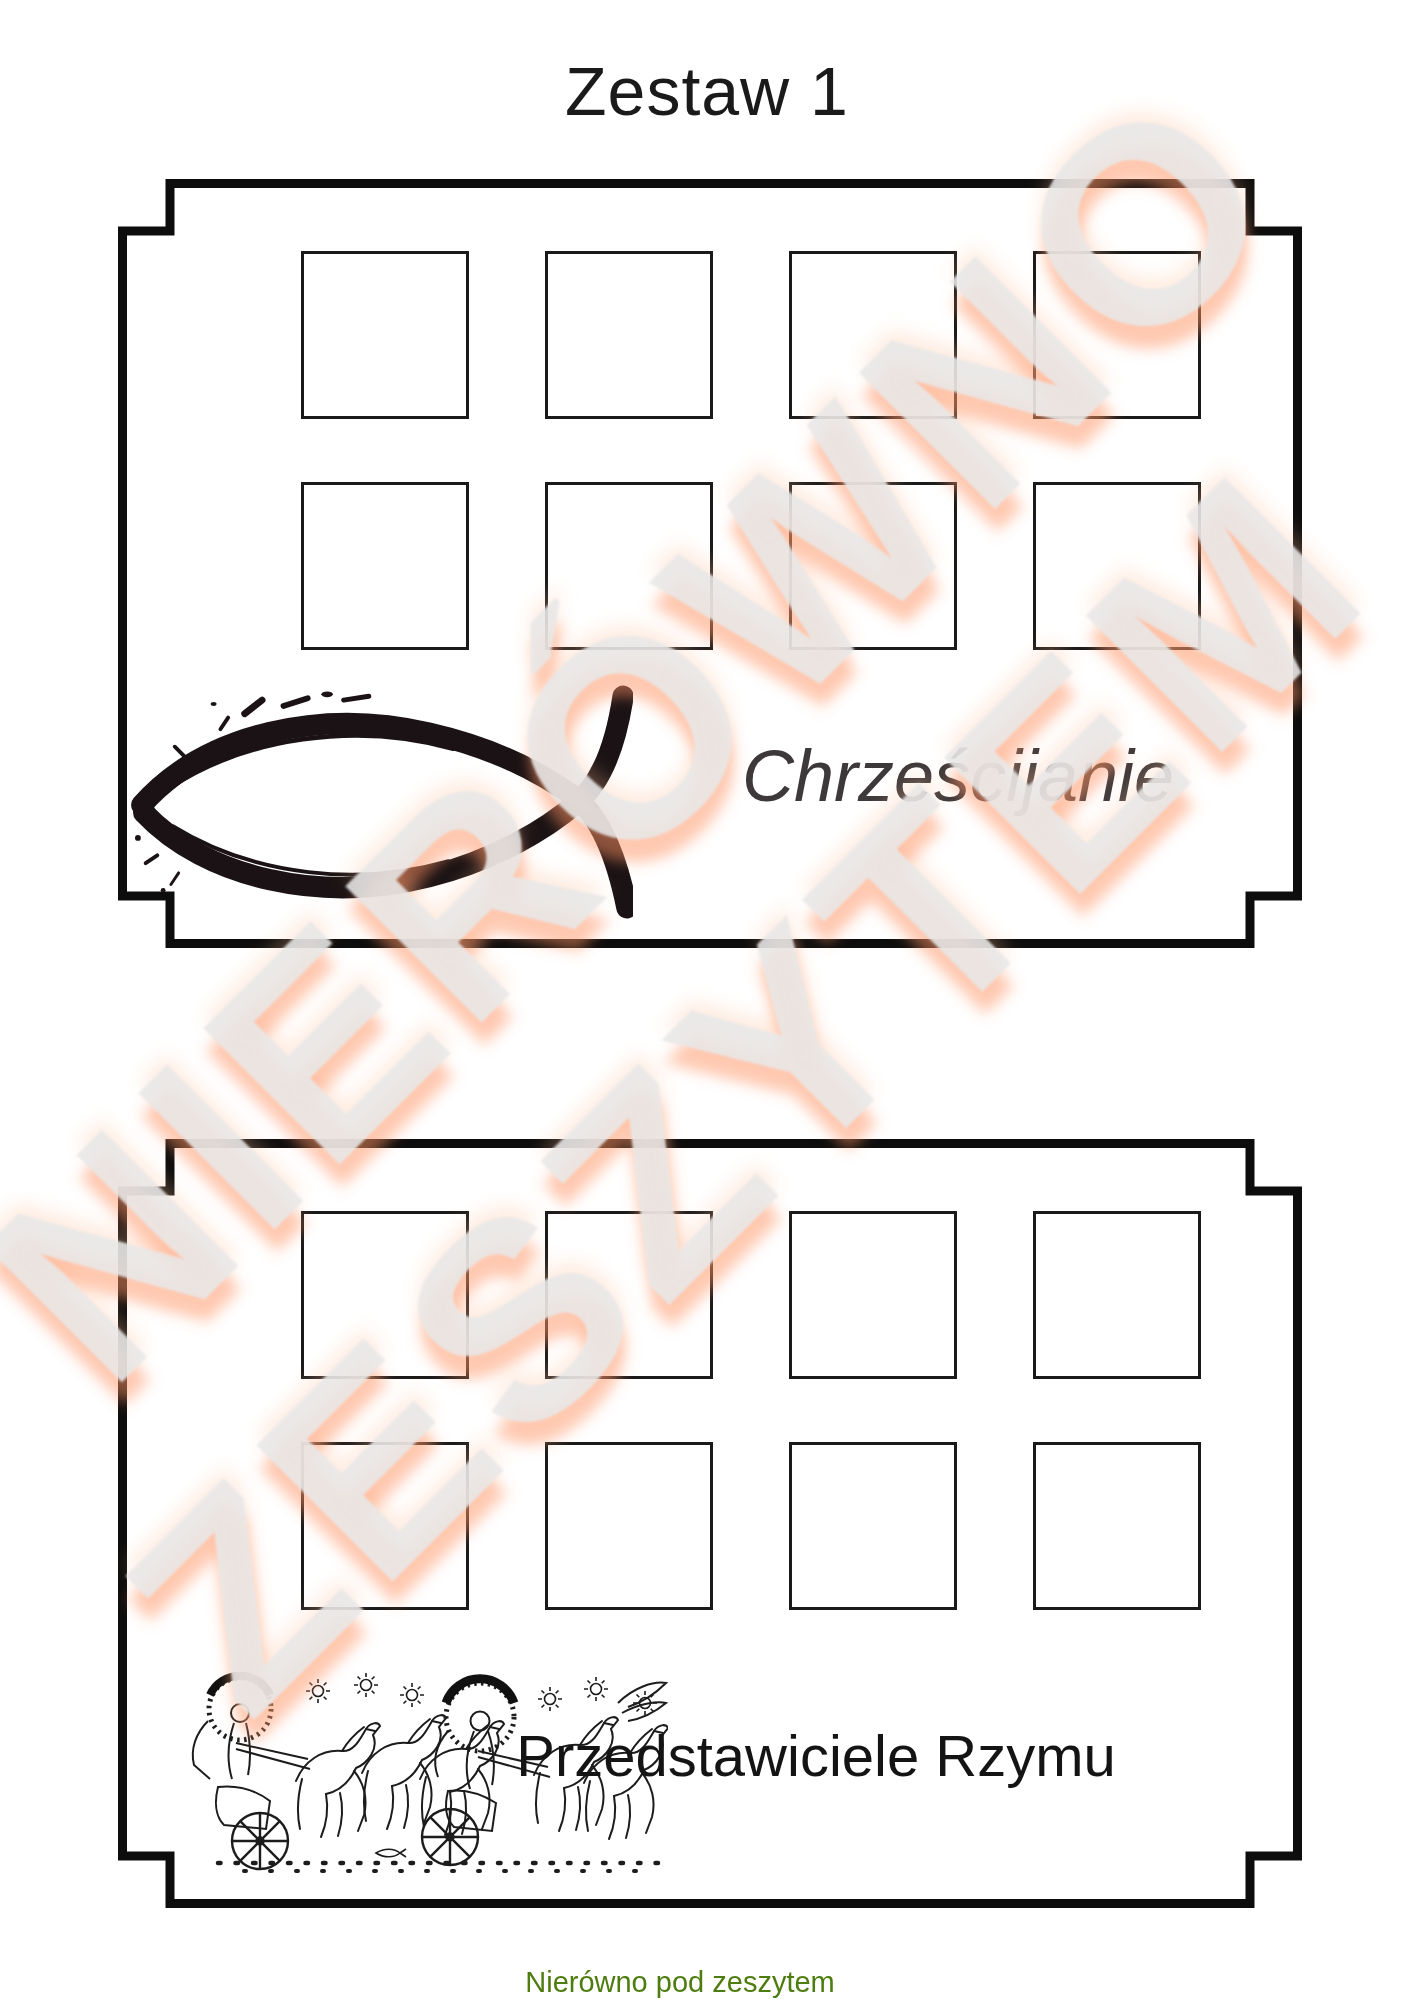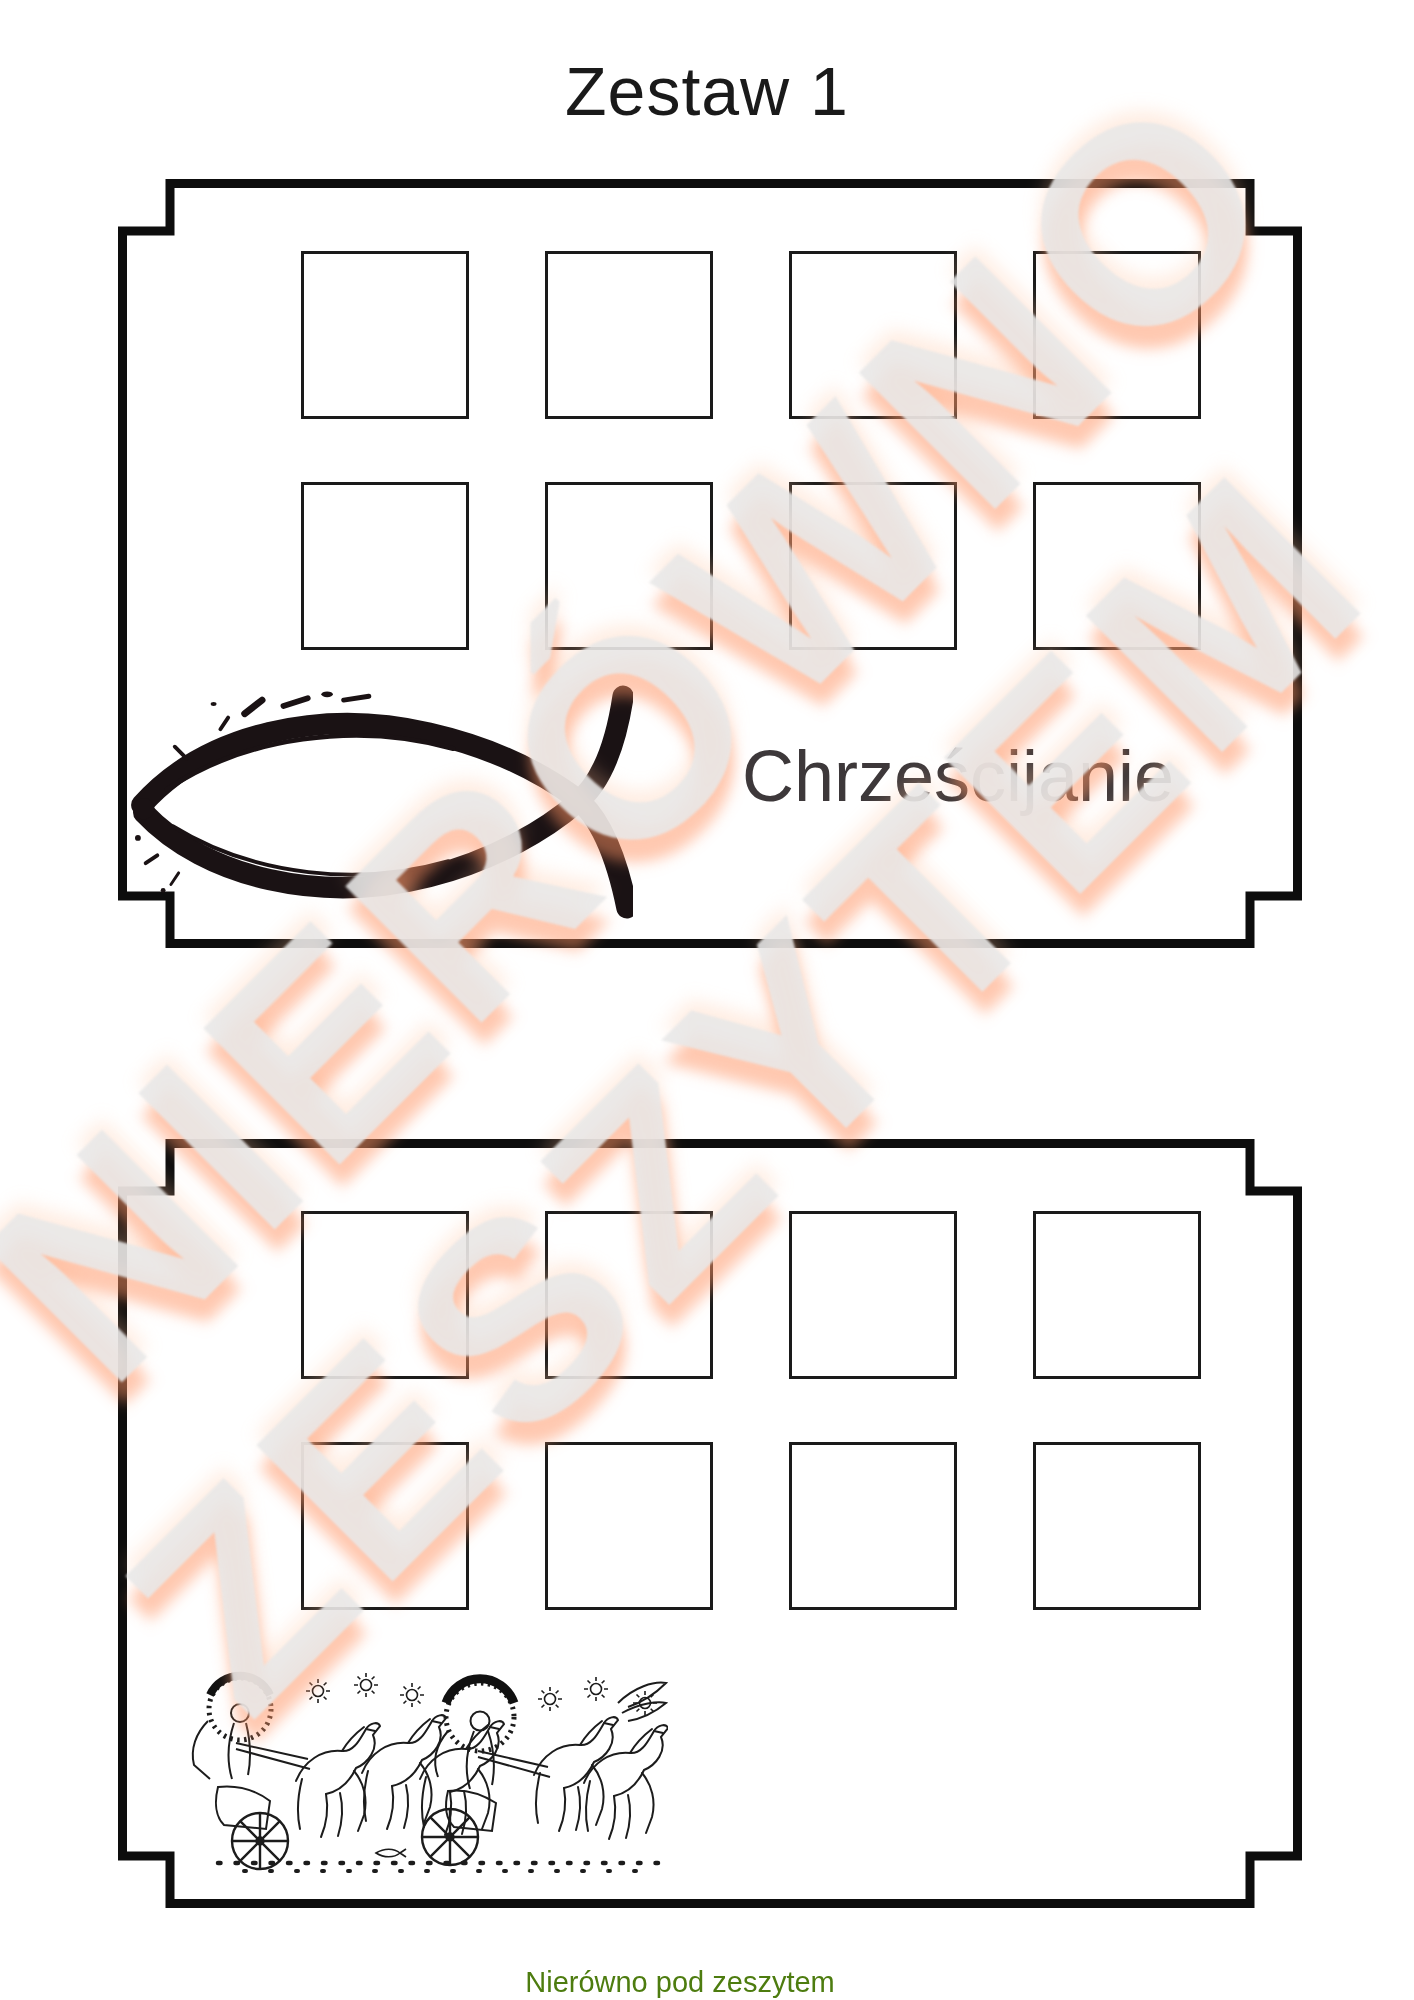--- a/index.html
+++ b/index.html
@@ -31,21 +31,21 @@
   .slot{
     width:168px;height:168px;box-sizing:border-box;
     border:3px solid #1a1a1a;background:#ffffff;
   }
   .illustration{position:absolute;}
   .fish-illustration{left:10px;top:492px;width:505px;height:262px;}
   .chariot-illustration{left:30px;top:512px;width:520px;height:230px;}
   .card-label{
     position:absolute;text-align:center;font-weight:400;
   }
-  .card-label-1{left:520px;top:556px;width:640px;font-size:72px;color:#3d383a;}
+  .card-label-1{left:520px;top:556px;width:640px;font-size:72px;color:#3d383a;font-style:italic;}
   .card-label-2{left:388px;top:578px;width:620px;font-size:58px;line-height:1.35;color:#141414;}
   
   .watermark{position:absolute;z-index:50;pointer-events:none;
     font-weight:700;font-size:280px;letter-spacing:14px;line-height:1.15;
     white-space:nowrap;color:rgba(232,232,232,0.88);
     text-shadow:-14px 18px 14px rgba(255,148,100,0.50), 8px -8px 18px rgba(255,190,150,0.28);
     transform:rotate(-45deg);transform-origin:0 50%;
     filter:blur(1px);
   }
   .wm-1{left:40px;top:1150px;}
@@ -174,19 +174,20 @@
         <use href="#horse" x="272" y="66"></use>
         <use href="#horse" x="386" y="62"></use>
         <use href="#horse" x="436" y="70"></use>
 
         <path d="M70,212 H516" stroke="#1c1c1c" stroke-width="4.5" stroke-linecap="round" stroke-dasharray="2.5 15" fill="none"></path>
         <path d="M96,220 H500" stroke="#1c1c1c" stroke-width="4" stroke-linecap="round" stroke-dasharray="2 24" fill="none"></path>
         <path d="M228,202 C236,197 246,197 252,202 C246,207 236,207 228,202 Z M252,202 L258,198 M252,202 L258,206" fill="none" stroke="#1c1c1c" stroke-width="1.6"></path>
       </svg>
     </span>
 
+    <div class="card-label card-label-2" style="color: rgb(20, 20, 20);">Przedstawiciele Rzymu</div>
   </div>
 
   <span class="watermark wm-1">NIERÓWNO</span>
   <span class="watermark wm-2">ZESZYTEM</span>
 
   <div class="footer-brand">Nierówno pod zeszytem</div>
 </div>
 
 </body></html>

